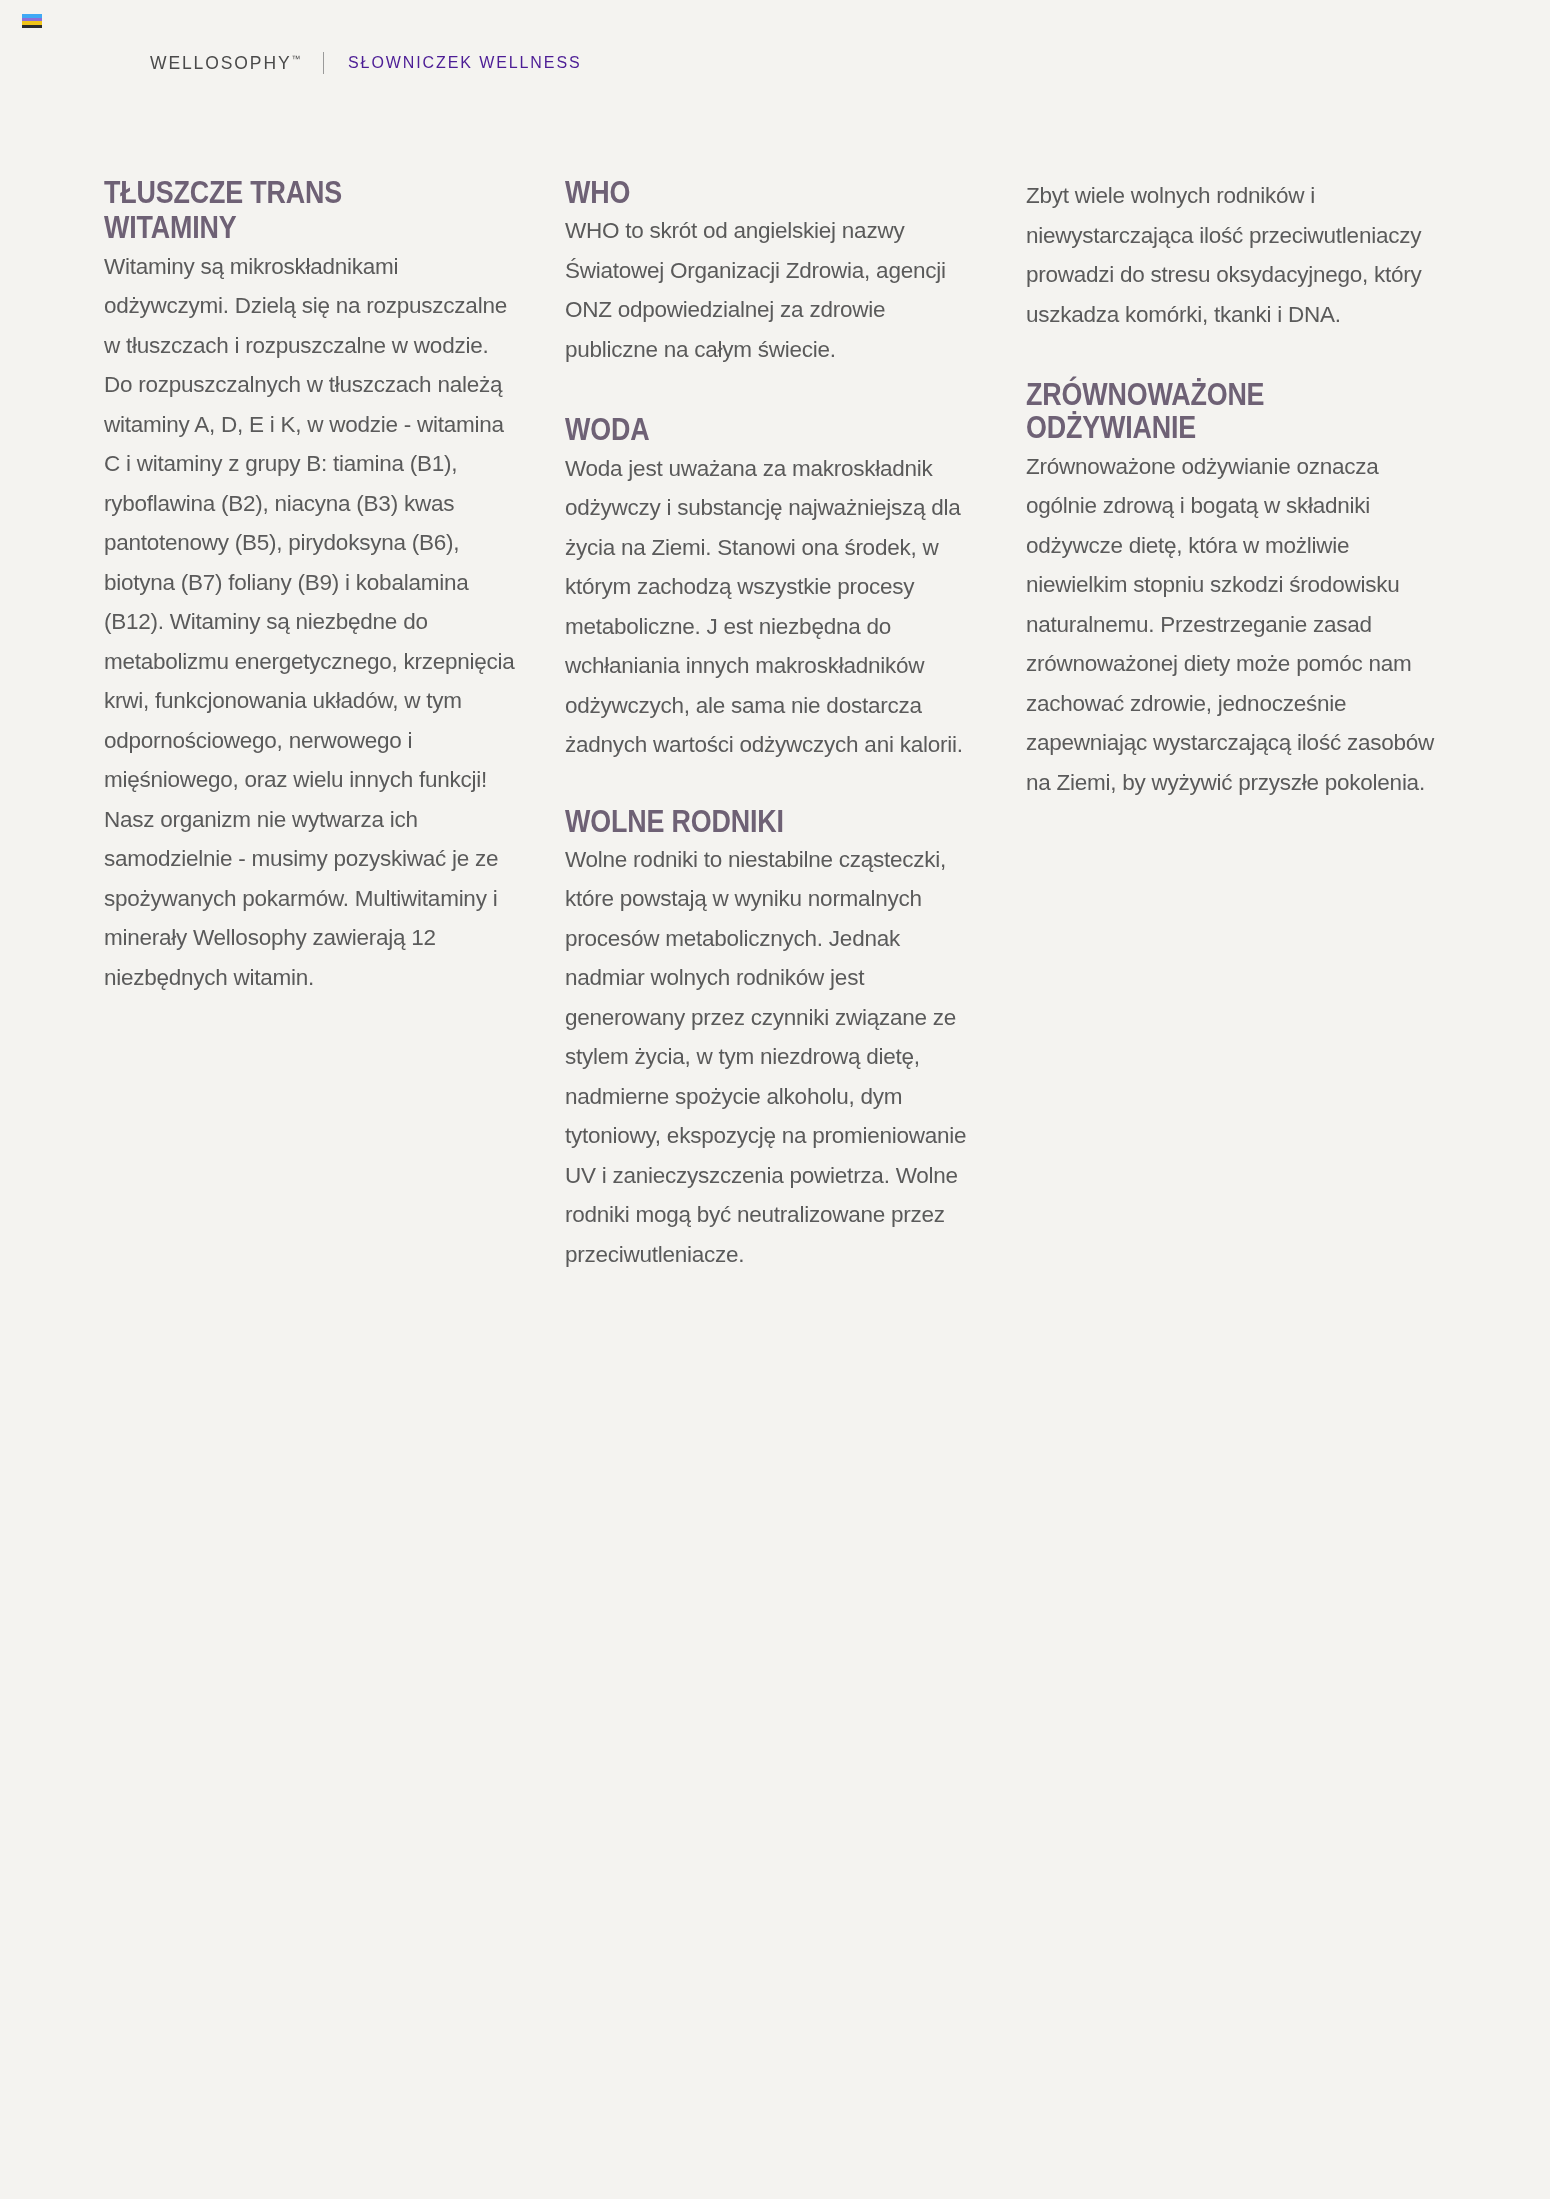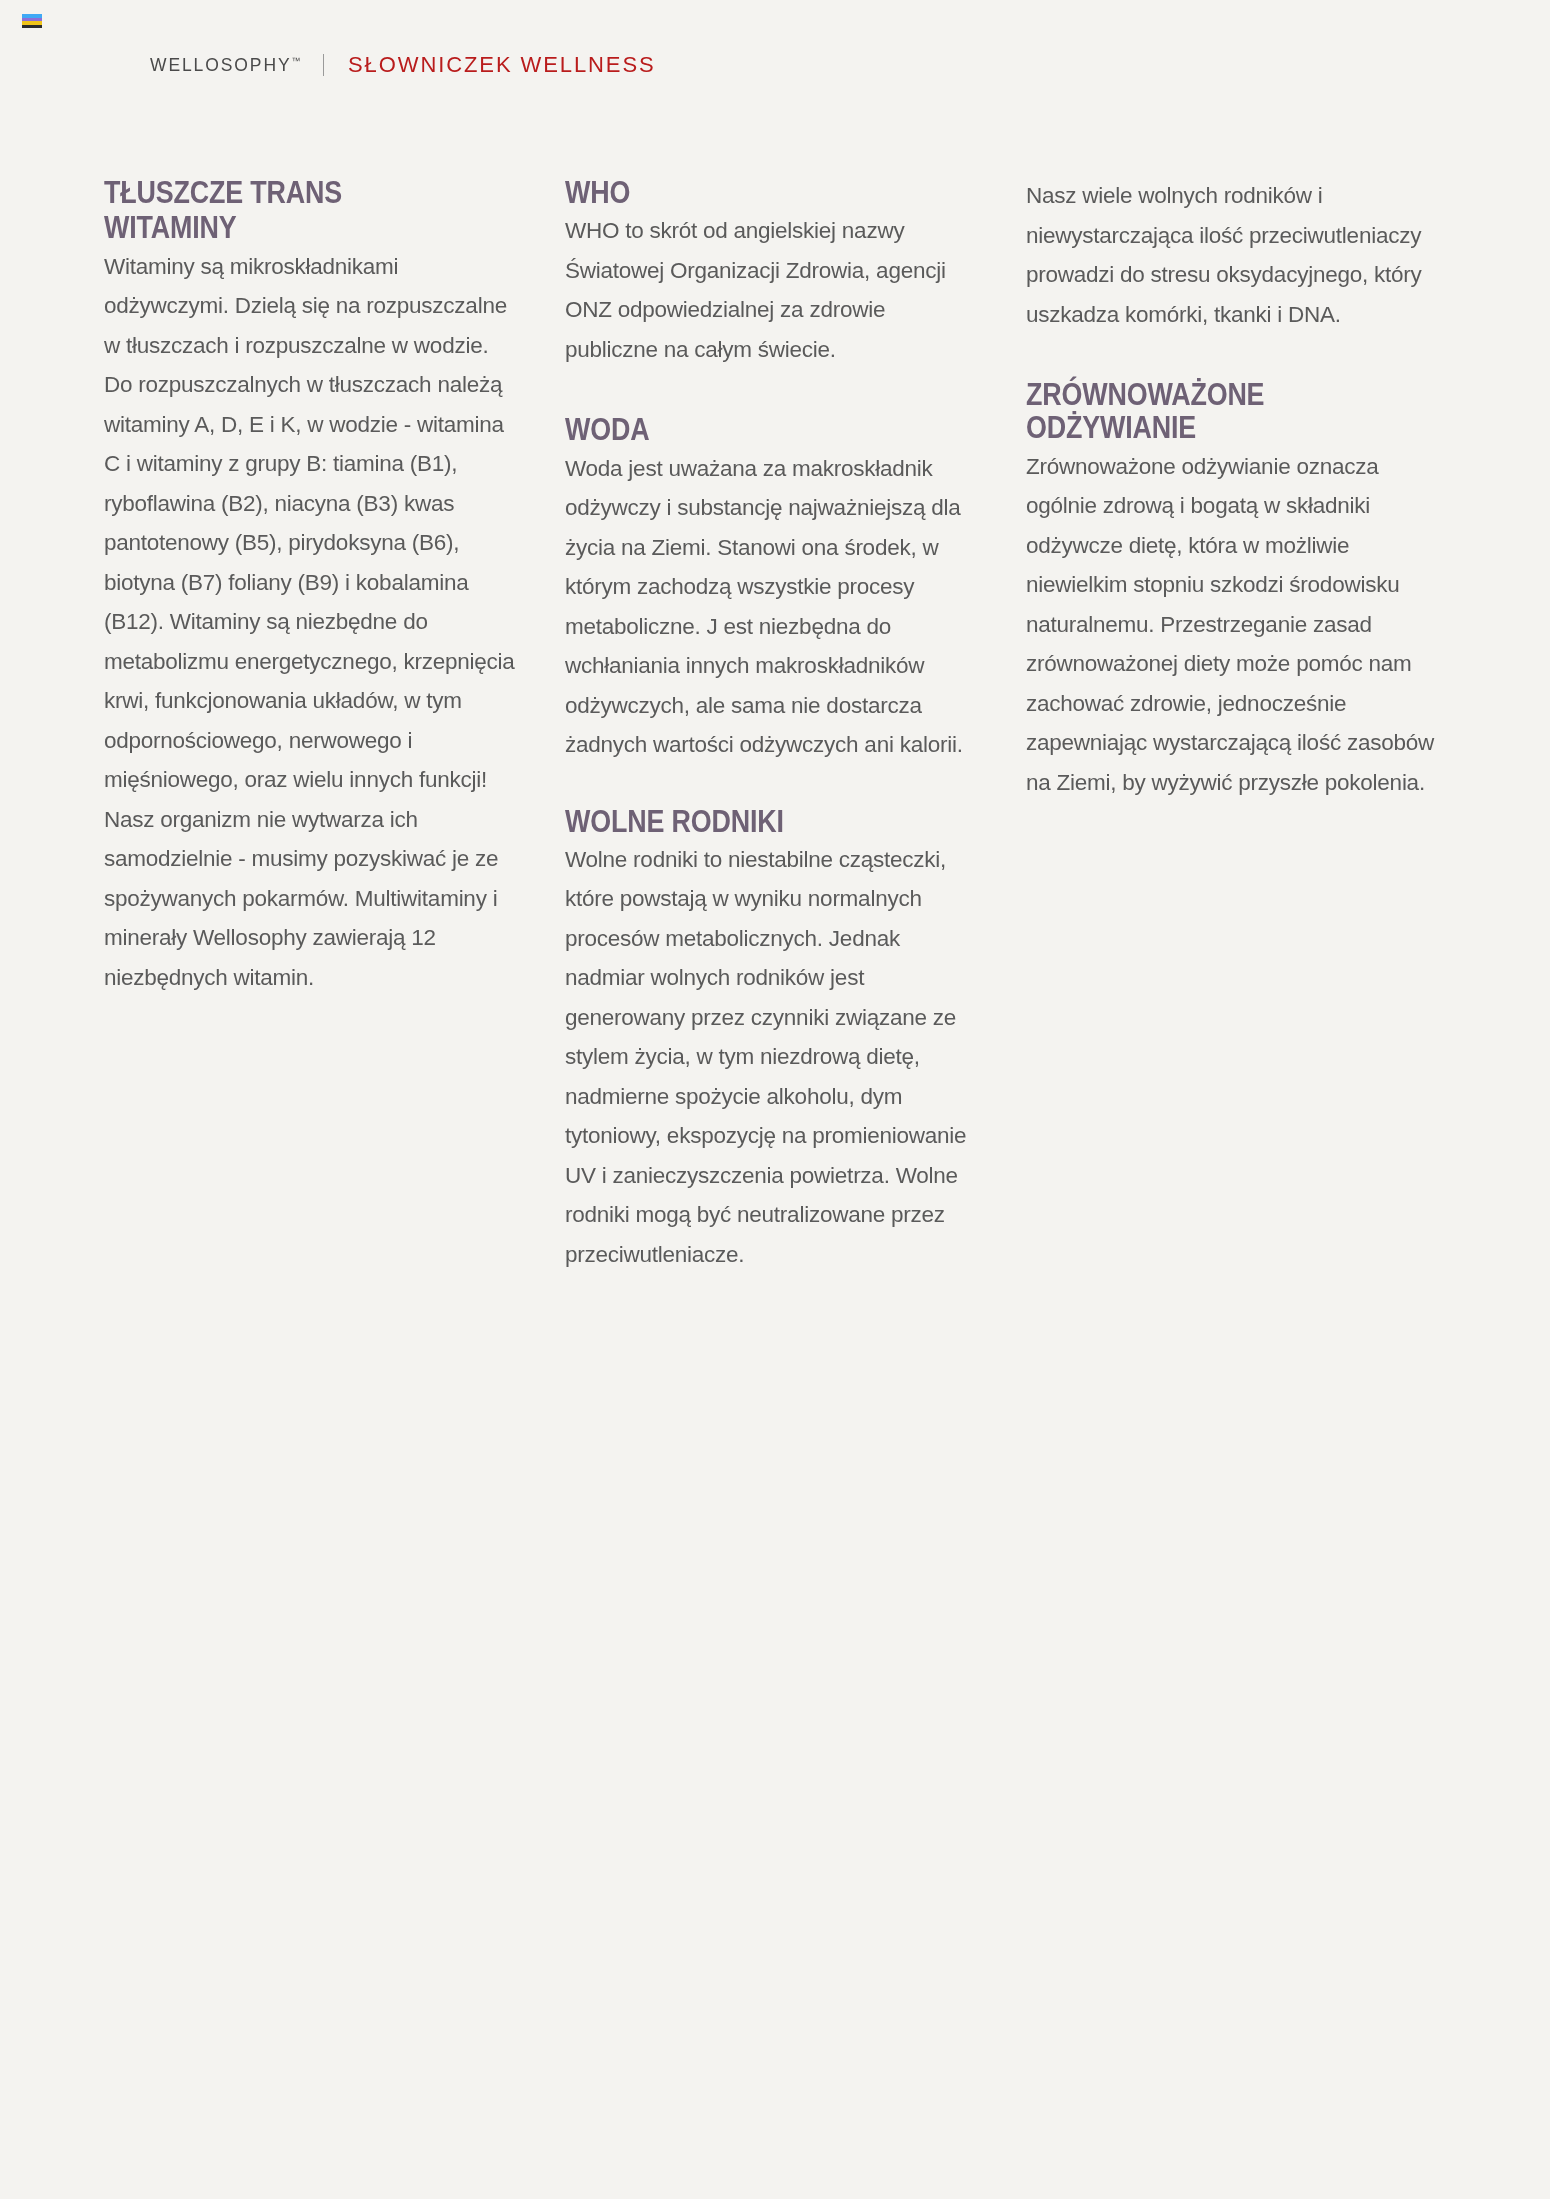--- a/index.html
+++ b/index.html
@@ -55,23 +55,23 @@
     color: #4a4a4a;
   }
   .header-sep {
     display: inline-block;
     width: 1.5px;
     height: 22px;
     background: #9a9a9a;
     margin: 0 24px 0 22px;
   }
   .subtitle {
-    font-size: 22px;
+    font-size: 16px;
     letter-spacing: 1.9px;
-    color: #b91c1c;
+    color: #4c1d95;
     font-weight: 400;
   }
 
   
   .columns {
     position: absolute;
     left: 104px;
     top: 176px;
     width: 1340px;
     display: flex;
@@ -151,21 +151,21 @@
       <p class="entry-body tight">Woda jest uważana za makroskładnik odżywczy i substancję najważniejszą dla życia na Ziemi. Stanowi ona środek, w którym zachodzą wszystkie procesy metaboliczne. J est niezbędna do wchłaniania innych makroskładników odżywczych, ale sama nie dostarcza żadnych wartości odżywczych ani kalorii.</p>
     </div>
     <div class="entry">
       <h2 class="entry-title">WOLNE RODNIKI</h2>
       <p class="entry-body last">Wolne rodniki to niestabilne cząsteczki, które powstają w wyniku normalnych procesów metabolicznych. Jednak nadmiar wolnych rodników jest generowany przez czynniki związane ze stylem życia, w tym niezdrową dietę, nadmierne spożycie alkoholu, dym tytoniowy, ekspozycję na promieniowanie UV i zanieczyszczenia powietrza. Wolne rodniki mogą być neutralizowane przez przeciwutleniacze.</p>
     </div>
   </div>
 
   <div class="column">
     <div class="entry">
-      <p class="entry-body">Nasz wiele wolnych rodników i niewystarczająca ilość przeciwutleniaczy prowadzi do stresu oksydacyjnego, który uszkadza komórki, tkanki i DNA.</p>
+      <p class="entry-body">Zbyt wiele wolnych rodników i niewystarczająca ilość przeciwutleniaczy prowadzi do stresu oksydacyjnego, który uszkadza komórki, tkanki i DNA.</p>
     </div>
     <div class="entry">
       <h2 class="entry-title">ZRÓWNOWAŻONE
 ODŻYWIANIE</h2>
       <p class="entry-body last">Zrównoważone odżywianie oznacza ogólnie zdrową i bogatą w składniki odżywcze dietę, która w możliwie niewielkim stopniu szkodzi środowisku naturalnemu. Przestrzeganie zasad zrównoważonej diety może pomóc nam zachować zdrowie, jednocześnie zapewniając wystarczającą ilość zasobów na Ziemi, by wyżywić przyszłe pokolenia.</p>
     </div>
   </div>
 
 </div>
 

